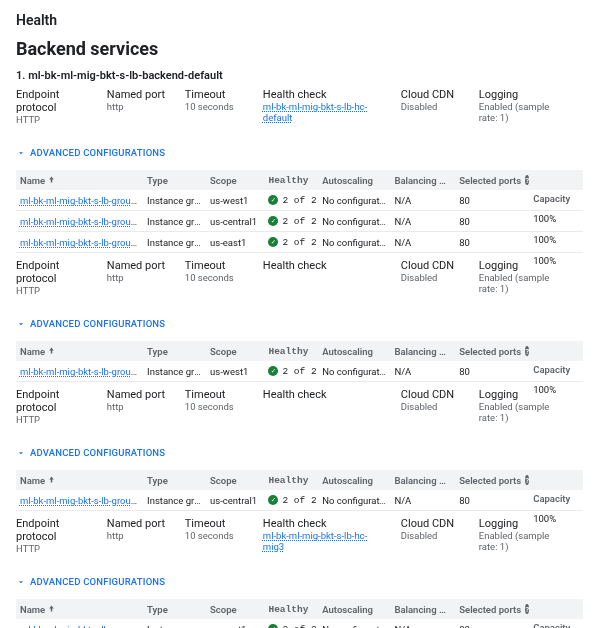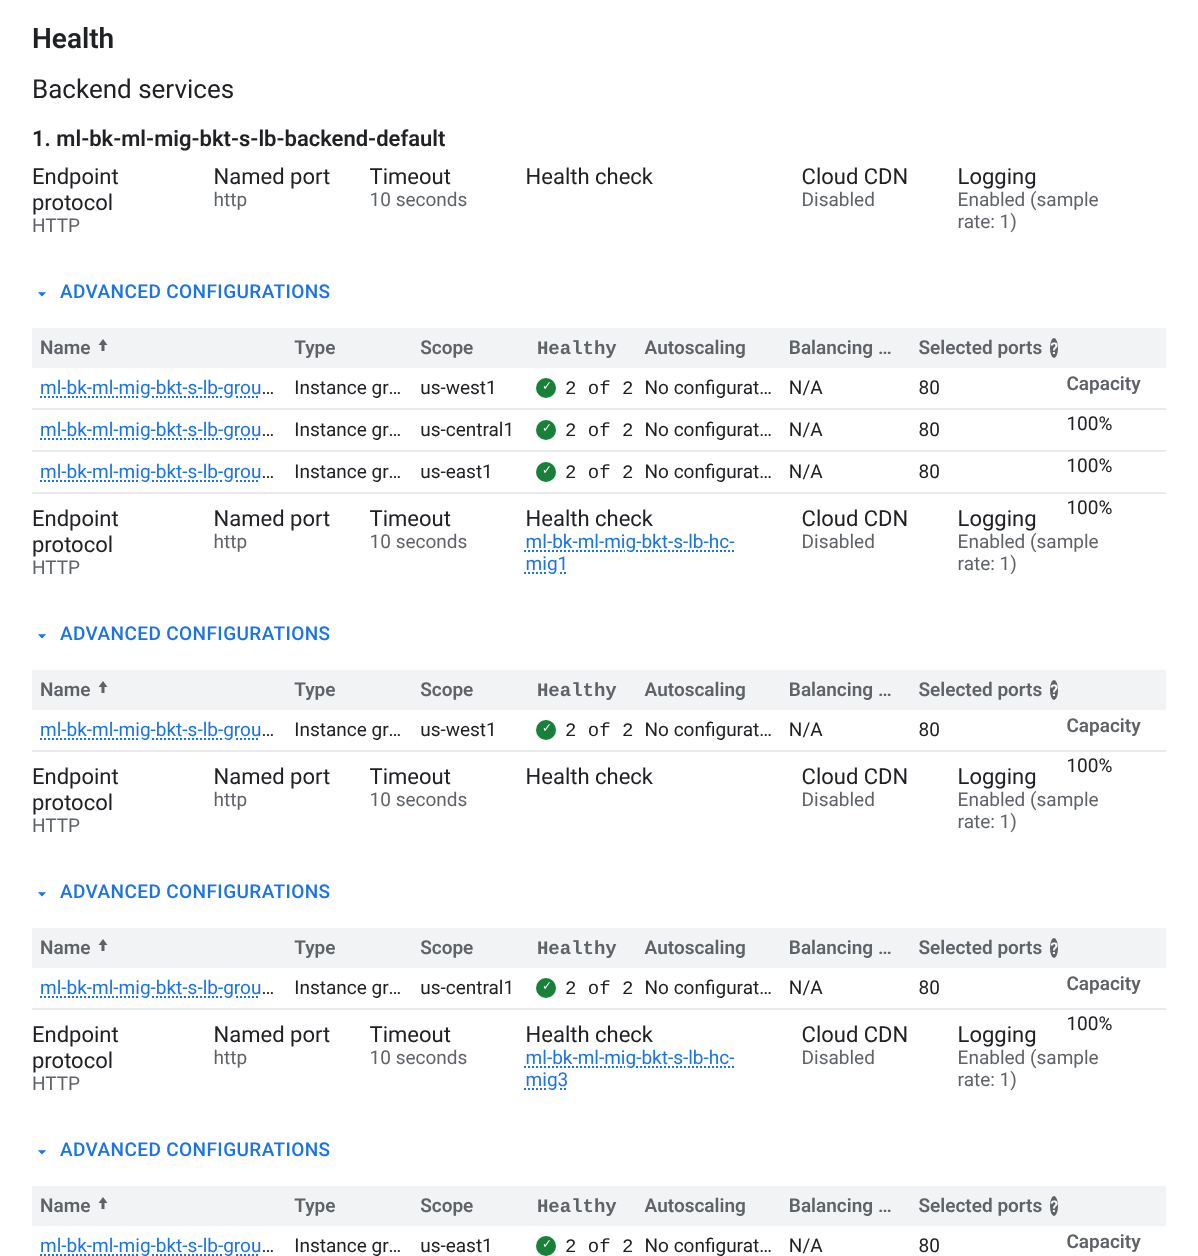--- a/index.html
+++ b/index.html
@@ -6,38 +6,38 @@
     margin: 0;
     padding: 12px 16px;
     font-family: Roboto, "Helvetica Neue", Arial, sans-serif;
     font-size: 11px;
     color: #202124;
     background: #fff;
     width: 599px;
     box-sizing: border-box;
   }
   h1 { font-size: 14px; font-weight: 600; margin: 0 0 10px 0; }
-  h2 { font-size: 13px; font-weight: 400; margin: 0 0 10px 0; }
+  h2 { font-size: 18px; font-weight: 700; margin: 0 0 10px 0; }
   h3 { font-size: 11px; font-weight: 600; margin: 8px 0 6px 0; }
 
   .service-meta { display: flex; font-size: 10px; margin-bottom: 4px; }
   .meta-col { margin-right: 18px; min-width: 60px; }
   .meta-head { font-size: 11px; font-weight: 400; color: #202124; }
   .meta-val { font-size: 9.5px; color: #5f6368; }
   .meta-link { color: #1a73e8; text-decoration: underline dotted; cursor: pointer; }
 
   .adv-config {
     display: flex; align-items: center;
     color: #1a73e8; font-size: 9.5px; font-weight: 500;
     margin: 22px 0 12px 0; cursor: pointer; letter-spacing: 0.2px;
   }
   .adv-config svg { margin-right: 4px; }
 
   .table { display: flex; flex-direction: column; font-size: 9.5px; margin-bottom: 6px; }
-  .row { display: flex; align-items: center; height: 20px; border-bottom: 1px solid #e8eaed; }
+  .row { display: flex; align-items: center; height: 20px; border-bottom: 1px solid #e8eaed; justify-content: flex-end; }
   .row.header { background: #f1f3f4; font-weight: 600; color: #5f6368; border-bottom: none; }
   .cell { padding: 0 4px; overflow: hidden; text-overflow: ellipsis; white-space: nowrap; }
   .c-name { width: 130px; }
   .c-type { width: 60px; }
   .c-scope { width: 55px; }
   .c-healthy { width: 50px; display: flex; align-items: center; font-family: Liberation Mono, monospace; }
   .c-auto { width: 70px; }
   .c-bal { width: 62px; }
   .c-ports { width: 72px; display:flex; align-items:center; }
   .c-cap { width: 50px; margin-top: 36px; }
@@ -63,20 +63,21 @@
       <div class="meta-col">
         <div class="meta-head">Named port</div>
         <div class="meta-val">http</div>
       </div>
       <div class="meta-col">
         <div class="meta-head">Timeout</div>
         <div class="meta-val">10 seconds</div>
       </div>
       <div class="meta-col" style="min-width:120px">
         <div class="meta-head">Health check</div>
+        <div class="meta-val"><span class="meta-link">ml-bk-ml-mig-bkt-s-lb-hc-default</span></div>
       </div>
       <div class="meta-col">
         <div class="meta-head">Cloud CDN</div>
         <div class="meta-val">Disabled</div>
       </div>
       <div class="meta-col">
         <div class="meta-head">Logging</div>
         <div class="meta-val">Enabled (sample rate: 1)</div>
       </div>
     </div>
@@ -148,21 +149,20 @@
       <div class="meta-col">
         <div class="meta-head">Named port</div>
         <div class="meta-val">http</div>
       </div>
       <div class="meta-col">
         <div class="meta-head">Timeout</div>
         <div class="meta-val">10 seconds</div>
       </div>
       <div class="meta-col" style="min-width:120px">
         <div class="meta-head">Health check</div>
-        <div class="meta-val"><span class="meta-link">ml-bk-ml-mig-bkt-s-lb-hc-mig1</span></div>
       </div>
       <div class="meta-col">
         <div class="meta-head">Cloud CDN</div>
         <div class="meta-val">Disabled</div>
       </div>
       <div class="meta-col">
         <div class="meta-head">Logging</div>
         <div class="meta-val">Enabled (sample rate: 1)</div>
       </div>
     </div>

